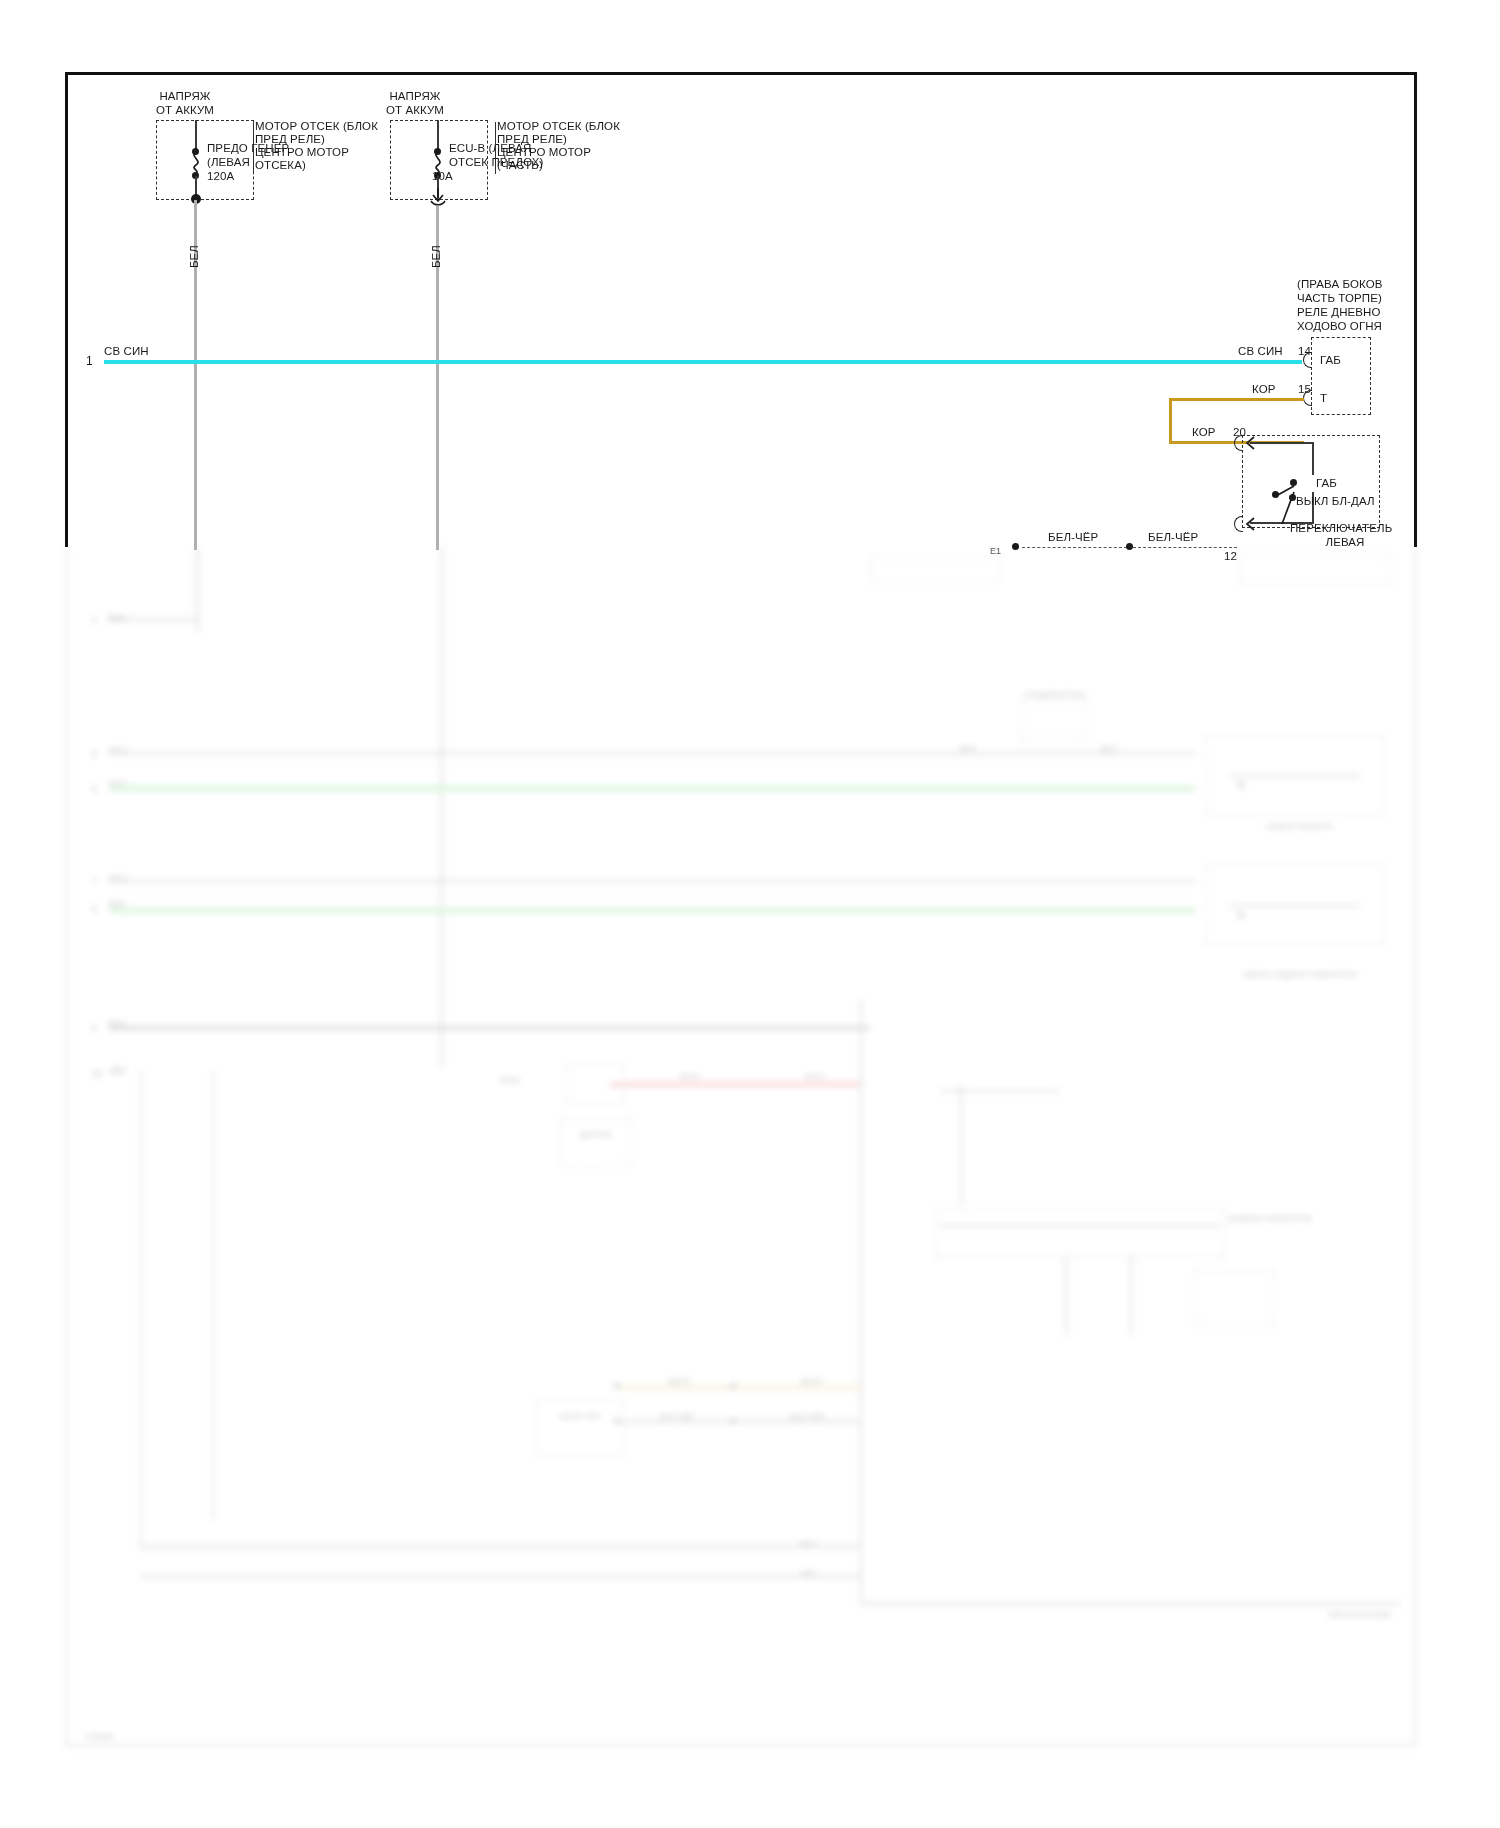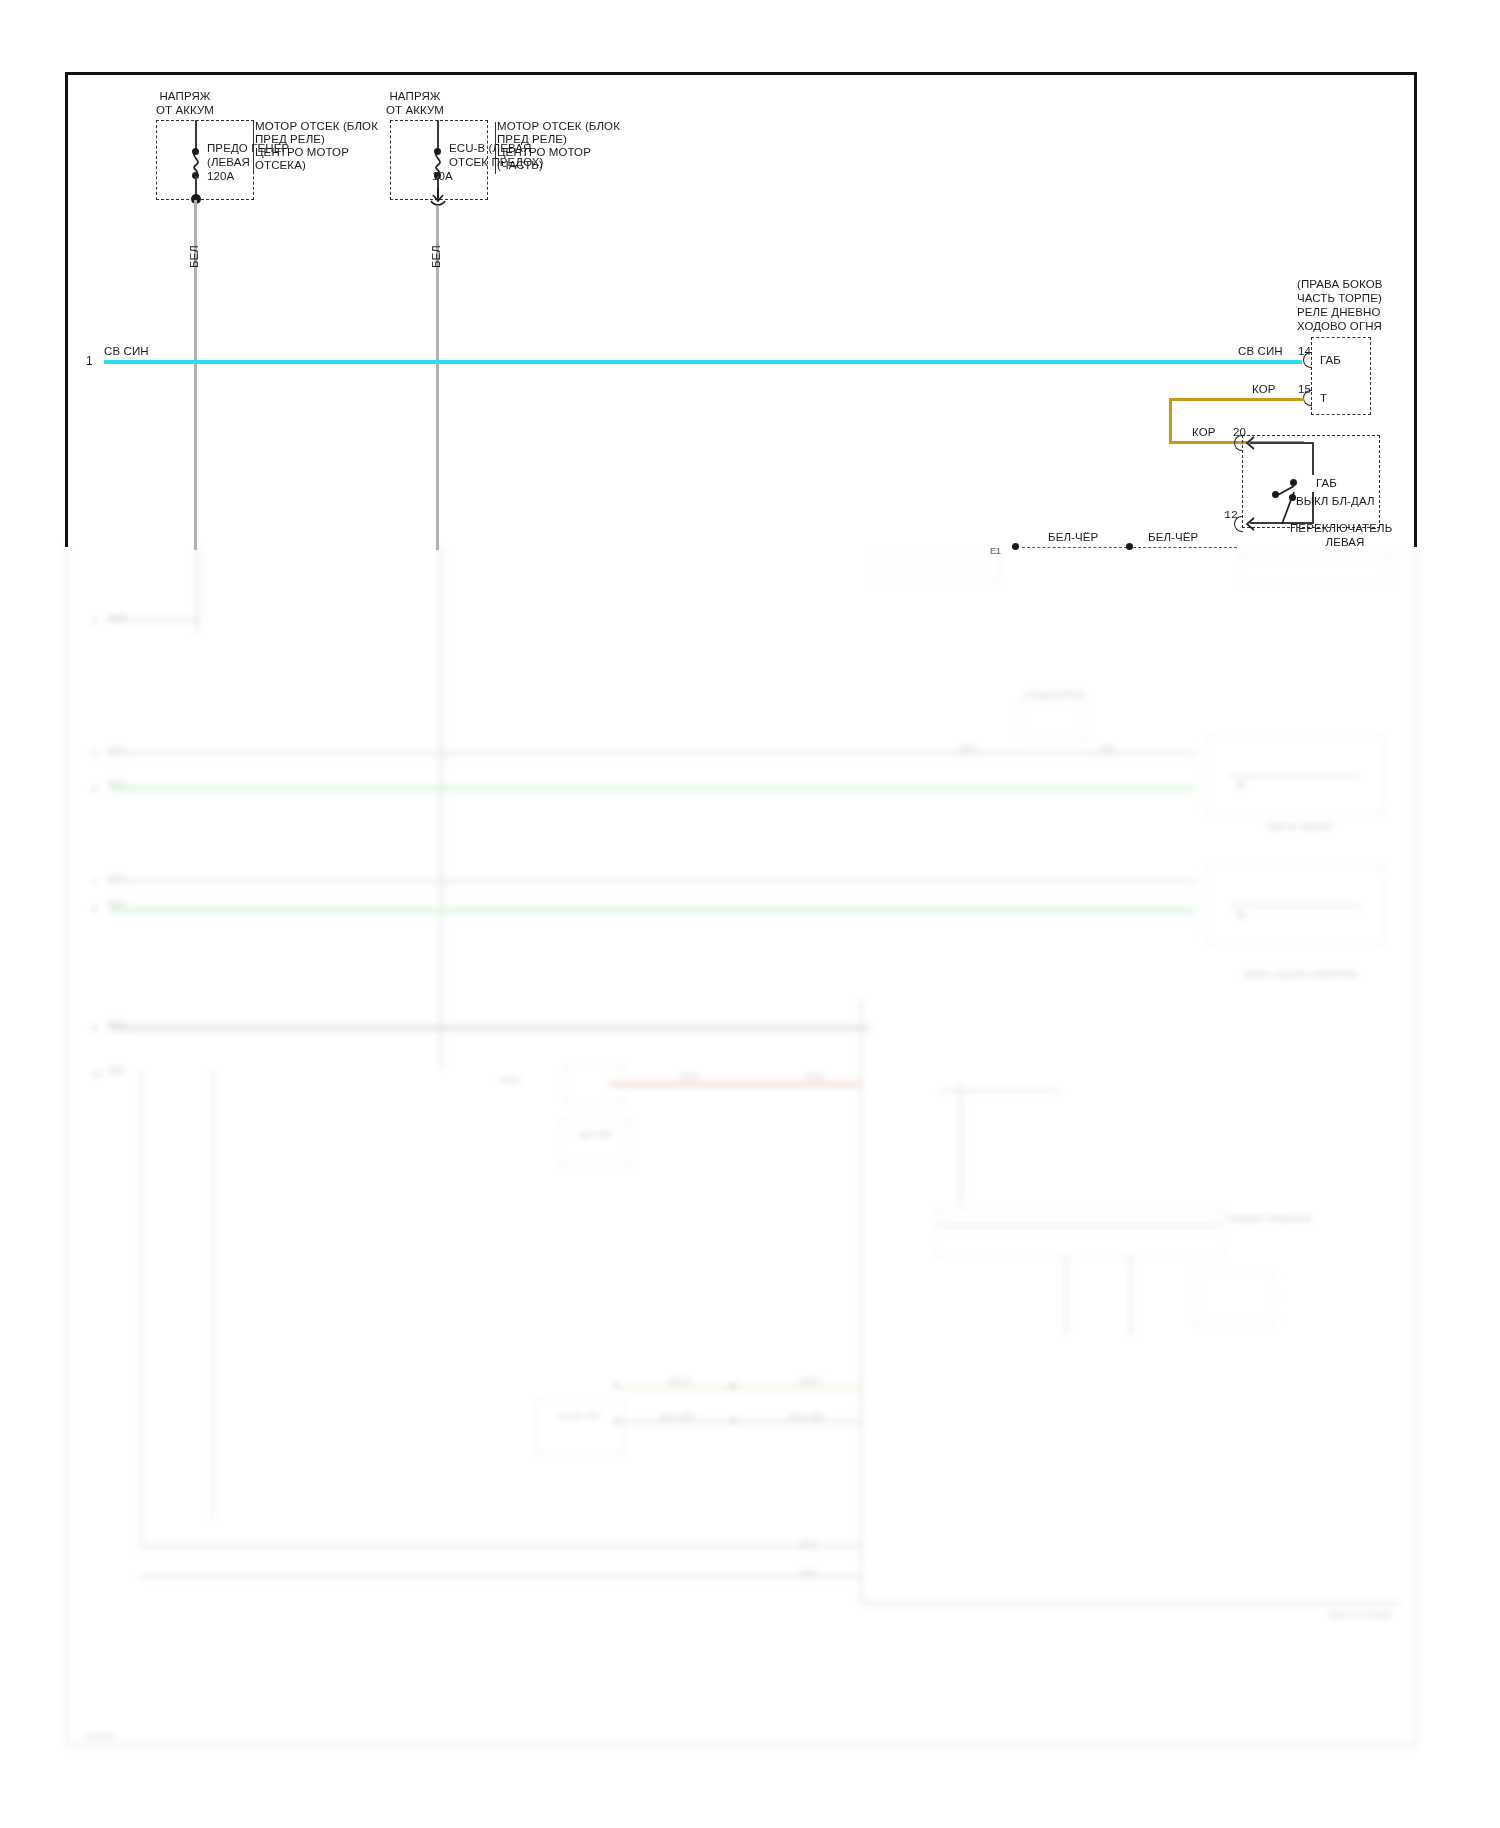--- a/index.html
+++ b/index.html
@@ -270,21 +270,21 @@
     <div class="t c" style="left:1290px;top:536px;width:110px;">ЛЕВАЯ</div>
   </div>
 
   <div>
     <div class="dashline" style="left:1022px;top:547px;width:105px;"></div>
     <div class="dashline" style="left:1133px;top:547px;width:104px;"></div>
     <div class="dot" style="left:1012px;top:543px;"></div>
     <div class="dot" style="left:1126px;top:543px;"></div>
     <div class="t" style="left:1048px;top:531px;">БЕЛ-ЧЁР</div>
     <div class="t" style="left:1148px;top:531px;">БЕЛ-ЧЁР</div>
-    <div class="t" style="left:1224px;top:508px;font-family:Liberation Mono, monospace;">12</div>
+    <div class="t" style="left:1224px;top:550px;">12</div>
     <div class="t" style="left:990px;top:545px;font-size:9px;color:#555;">Е1</div>
   </div>
 
   <div class="ghost" style="position:absolute;left:870px;top:548px;width:140px;height:40px;">
     <div class="dashbox" style="left:0;top:8px;width:130px;height:26px;border-color:#aaa;"></div>
   </div>
   <div class="ghost" style="position:absolute;left:1240px;top:548px;width:160px;height:48px;">
     <div class="dashbox" style="left:0;top:6px;width:150px;height:32px;border-color:#aaa;"></div>
   </div>
 

